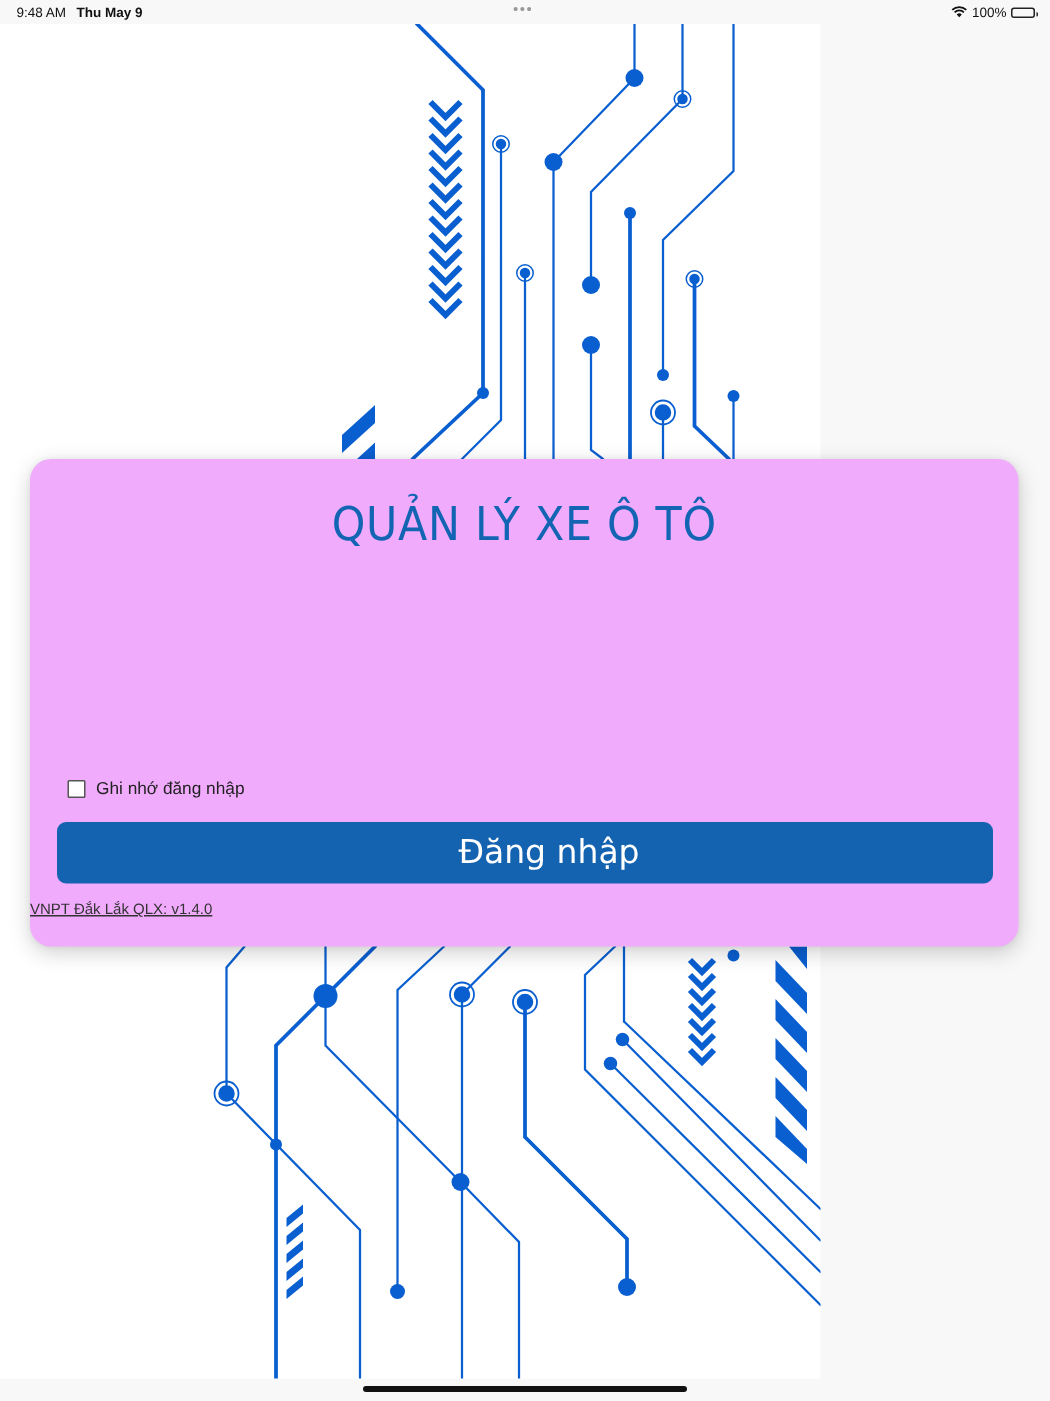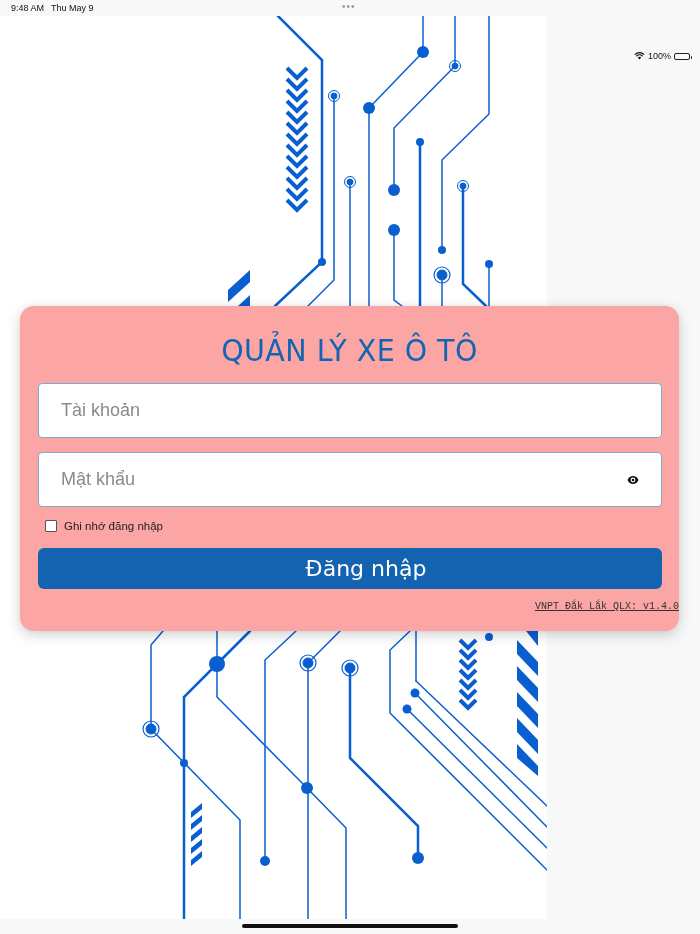--- a/index.html
+++ b/index.html
@@ -1,49 +1,49 @@
 <!DOCTYPE html>
 <html><head>
 <meta charset="utf-8">
 <style>
   * { box-sizing: border-box; margin: 0; padding: 0; }
   html, body { width: 700px; height: 934px; overflow: hidden; }
   body { background: #f8f8f8; font-family: "Liberation Sans", sans-serif; position: relative; }
 
   .status-bar { position: absolute; left: 0; top: 0; width: 700px; height: 16px; font-size: 9px; color: #111; background: #f8f8f8; z-index: 5; }
   .status-bar .time { position: absolute; left: 11px; top: 3px; }
-  .status-bar .date { position: absolute; left: 51px; top: 3px; }
+  .status-bar .date { position: absolute; left: 51px; top: 3px; font-weight: bold; }
   .status-bar .dots { position: absolute; left: 342px; top: 1px; font-size: 10px; color: #999; letter-spacing: 1px; }
-  .status-bar .right { position: absolute; right: 10px; top: 3px; display: flex; align-items: center; gap: 3px; margin-top: 48px; }
+  .status-bar .right { position: absolute; right: 10px; top: 3px; display: flex; align-items: center; gap: 3px; }
   .battery { width: 16px; height: 7px; border: 1px solid #222; border-radius: 2px; position: relative; padding: 1px; }
   .battery .fill { width: 100%; height: 100%; background: #111; border-radius: 1px; }
   .battery::after { content: ""; position: absolute; right: -3px; top: 2px; width: 1.5px; height: 3px; background: #222; border-radius: 0 1px 1px 0; }
 
   .bg-art { position: absolute; left: 0; top: 16px; width: 547px; height: 903px; background: #fff; }
   .bg-art svg { position: absolute; left: 0; top: 0; }
 
   .home-indicator { position: absolute; left: 242px; top: 924px; width: 216px; height: 4px; border-radius: 2px; background: #111; z-index: 5; }
 
-  .card { position: absolute; left: 20px; top: 306px; width: 659px; height: 325px; background: #fca5a5; border-radius: 14px;
+  .card { position: absolute; left: 20px; top: 306px; width: 659px; height: 325px; background: #f0abfc; border-radius: 14px;
     box-shadow: 0 4px 14px rgba(0,0,0,0.18), 0 0 4px rgba(0,0,0,0.06); z-index: 3; }
   .title { position: absolute; left: 0; top: 26px; width: 100%; text-align: center; font-family: "DejaVu Sans", sans-serif; font-size: 31px; color: #1464b4; letter-spacing: 0.5px; font-weight: normal; transform: scaleX(0.92); }
 
   .field { position: absolute; left: 18px; width: 624px; height: 55px; border: 1px solid #7faac9; border-radius: 4px; background: #fff; }
   .field.user { top: 77px; }
   .field.pass { top: 146px; }
   .field input { position: absolute; left: 0; top: 0; width: 100%; height: 100%; border: none; outline: none; background: transparent; padding-left: 22px; font-size: 18px; font-family: "Liberation Sans", sans-serif; color: #333; }
   .field input::placeholder { color: #8a8a8a; }
   .eye { position: absolute; right: 22px; top: 21px; width: 12px; height: 12px; cursor: pointer; }
 
   .remember { position: absolute; left: 25px; top: 214px; display: flex; align-items: flex-end; gap: 7px; font-size: 11.5px; color: #222; cursor: pointer; }
   .checkbox { width: 12px; height: 12px; border: 1px solid #555; border-radius: 1px; background: #fff; }
 
   .login-btn { position: absolute; left: 18px; top: 242px; width: 624px; height: 41px; background: #1463b1; border: none; border-radius: 6px; color: #fff; font-size: 22px; font-family: "DejaVu Sans", sans-serif; cursor: pointer; padding-left: 32px; }
 
-  .version { position: absolute; left: 0; top: 295px; width: 100%; text-align: right; font-size: 10px; color: #333; text-decoration: underline; font-family: Liberation Mono, monospace; }
+  .version { position: absolute; left: 0; top: 295px; width: 100%; text-align: left; font-size: 10px; color: #333; text-decoration: underline; }
 </style>
 </head>
 <body>
 
 <div class="status-bar">
   <span class="time">9:48 AM</span>
   <span class="date">Thu May 9</span>
   <span class="dots">•••</span>
   <span class="right">
     <svg width="11" height="8" viewBox="0 0 11 8">
@@ -164,32 +164,21 @@
       <polygon points="191,836 202,827 202,833 191,842"></polygon>
       <polygon points="191,848 202,839 202,845 191,854"></polygon>
       <polygon points="191,860 202,851 202,857 191,866"></polygon>
     </g>
   </svg>
 </div>
 
 <div class="card">
   <h1 class="title">QUẢN LÝ XE Ô TÔ</h1>
 
-  <div class="field user">
-    <input type="text" placeholder="Tài khoản" style="">
-  </div>
 
-  <div class="field pass">
-    <input type="password" placeholder="Mật khẩu" style="">
-    <svg class="eye" viewBox="0 0 12 12">
-      <path d="M0.5 6 C2 2.8 4 2 6 2 C8 2 10 2.8 11.5 6 C10 9.2 8 10 6 10 C4 10 2 9.2 0.5 6 Z" fill="#111"></path>
-      <circle cx="6" cy="6" r="2.4" fill="#fff"></circle>
-      <circle cx="6" cy="6" r="1.3" fill="#111"></circle>
-    </svg>
-  </div>
 
   <label class="remember">
     <span class="checkbox"></span>
     <span>Ghi nhớ đăng nhập</span>
   </label>
 
   <button class="login-btn">Đăng nhập</button>
 
   <div class="version">VNPT Đắk Lắk QLX: v1.4.0</div>
 </div>

